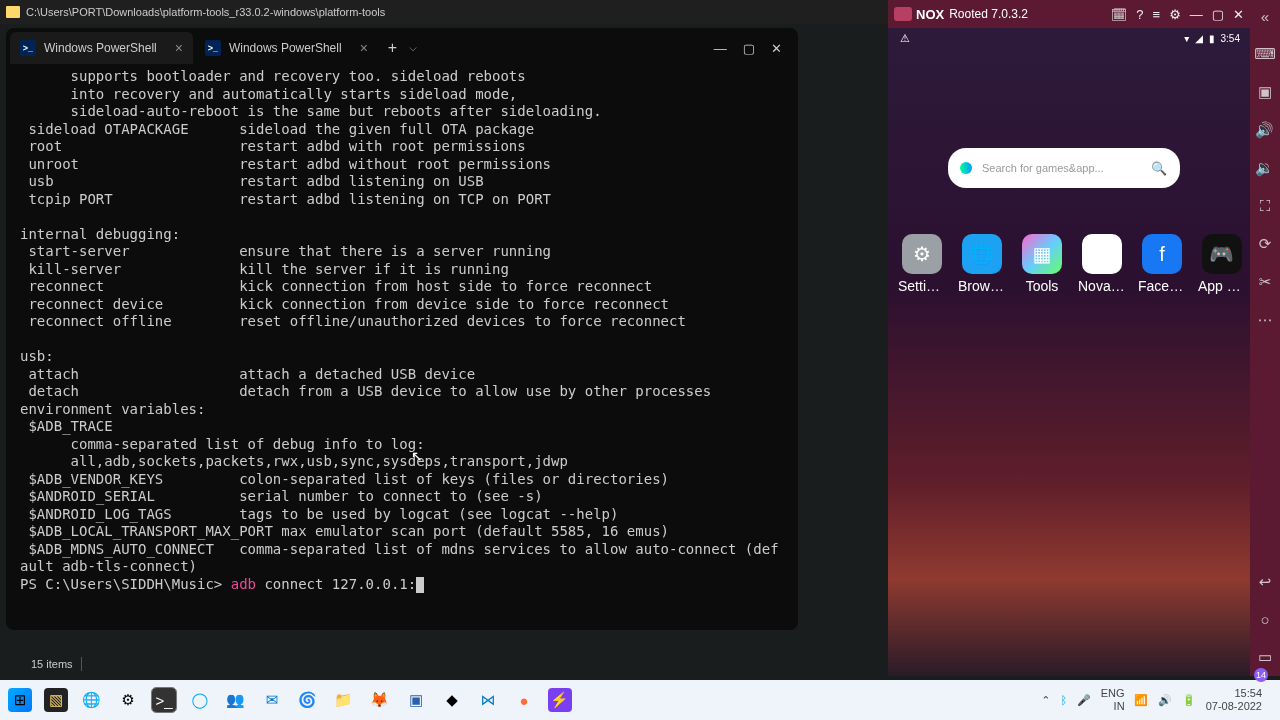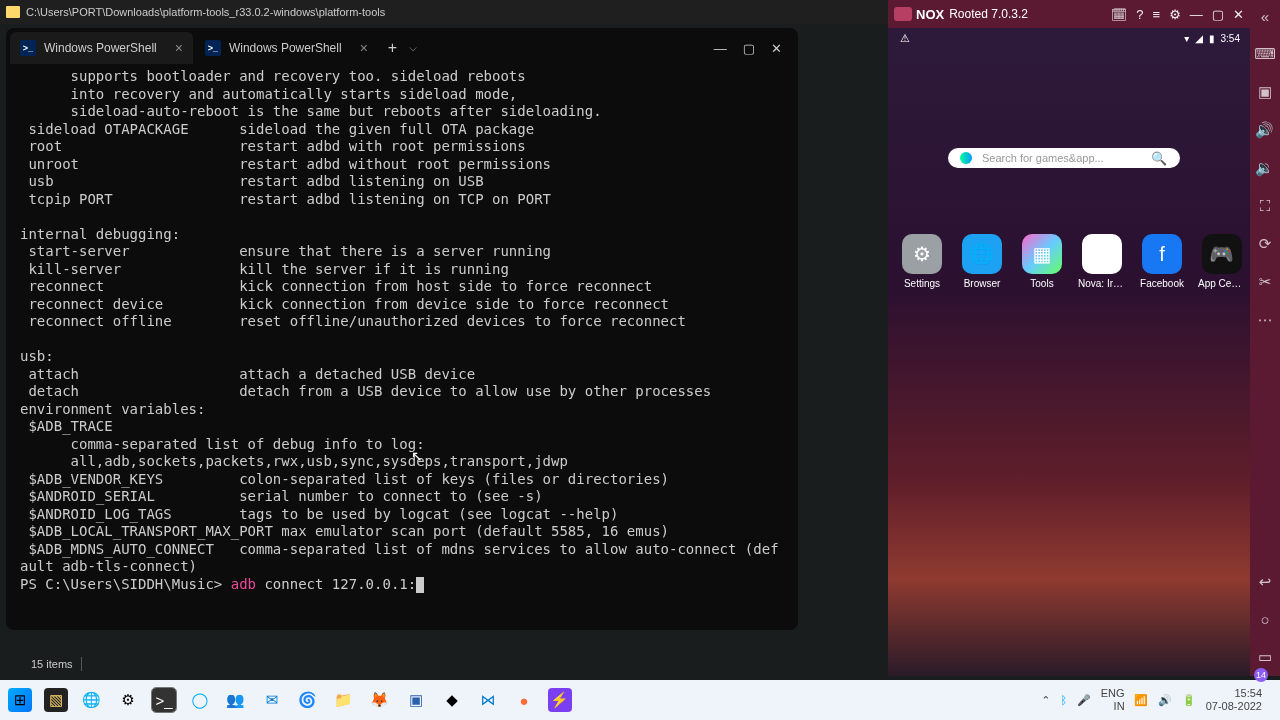--- a/index.html
+++ b/index.html
@@ -23,27 +23,27 @@
 .statusbar-bottom{position:absolute;left:23px;bottom:44px;height:24px;display:flex;align-items:center;color:#ccc;font-size:11px;padding-left:8px}
 .statusbar-bottom .sep{width:1px;height:14px;background:#555;margin-left:8px}
 .nox{position:absolute;left:888px;top:0;width:362px;height:676px;background:#111}
 .nox-head{height:28px;background:#5b1a31;display:flex;align-items:center;padding:0 6px;color:#fff;font-size:12px;gap:5px}
 .nox-logo{font-weight:bold;font-size:13px;display:flex;align-items:center;gap:4px}
 .nox-logo-icon{width:18px;height:14px;background:#b83f64;border-radius:3px}
 .nox-head-icons{margin-left:auto;display:flex;gap:9px;align-items:center;color:#eee;font-size:13px}
 .android-screen{position:relative;height:648px;background:linear-gradient(to bottom,#2d1a3a 0%,#2b1030 40%,#5f1e2a 70%,#8f3a30 85%,#2a1b28 100%)}
 .android-status{height:20px;display:flex;align-items:center;justify-content:flex-end;padding:0 10px;color:#fff;font-size:10px;gap:6px}
 .warn-icon{position:absolute;left:12px;top:4px;color:#fff;font-size:11px}
-.search-pill{position:absolute;left:60px;top:120px;width:232px;height:20px;background:#fff;border-radius:18px;display:flex;align-items:center;padding:0 12px;font-size:11px;color:#999}
+.search-pill{position:absolute;left:60px;top:120px;width:232px;height:40px;background:#fff;border-radius:18px;display:flex;align-items:center;padding:0 12px;font-size:11px;color:#999}
 .play-i{width:12px;height:12px;border-radius:50%;background:linear-gradient(90deg,#0f9,#09f);margin-right:10px}
 .search-i{margin-left:auto;color:#bbb;font-size:13px}
 .app-grid{position:absolute;left:10px;top:206px;display:flex;gap:12px}
 .app{width:48px;text-align:center}
 .app-ico{width:40px;height:40px;border-radius:10px;margin:0 auto 4px;display:flex;align-items:center;justify-content:center;font-size:20px}
-.app-lbl{font-size:10px;color:#fff;white-space:nowrap;overflow:hidden;text-overflow:ellipsis}
+.app-lbl{font-size:14px;color:#fff;white-space:nowrap;overflow:hidden;text-overflow:ellipsis}
 .nox-sidebar{position:absolute;left:1250px;top:0;width:30px;height:676px;background:#5b1a31;display:flex;flex-direction:column;align-items:center;padding-top:8px;gap:20px;color:#d0c2c8;font-size:15px}
 .taskbar{position:absolute;left:0;bottom:0;width:100%;height:40px;background:#eef4f9;display:flex;align-items:center;padding:0 8px}
 .tb-icons{display:flex;gap:12px;align-items:center}
 .tb-icon{width:24px;height:24px;border-radius:4px;display:flex;align-items:center;justify-content:center;font-size:15px}
 .tb-right{margin-left:auto;display:flex;align-items:center;gap:10px;font-size:11px;color:#444}
 .badge{position:absolute;right:4px;bottom:18px;width:14px;height:14px;background:#8b5cf6;border-radius:50%;color:#fff;font-size:9px;display:flex;align-items:center;justify-content:center}
 .clock{text-align:right;line-height:1.2}
 </style>
 </head>
 <body>

